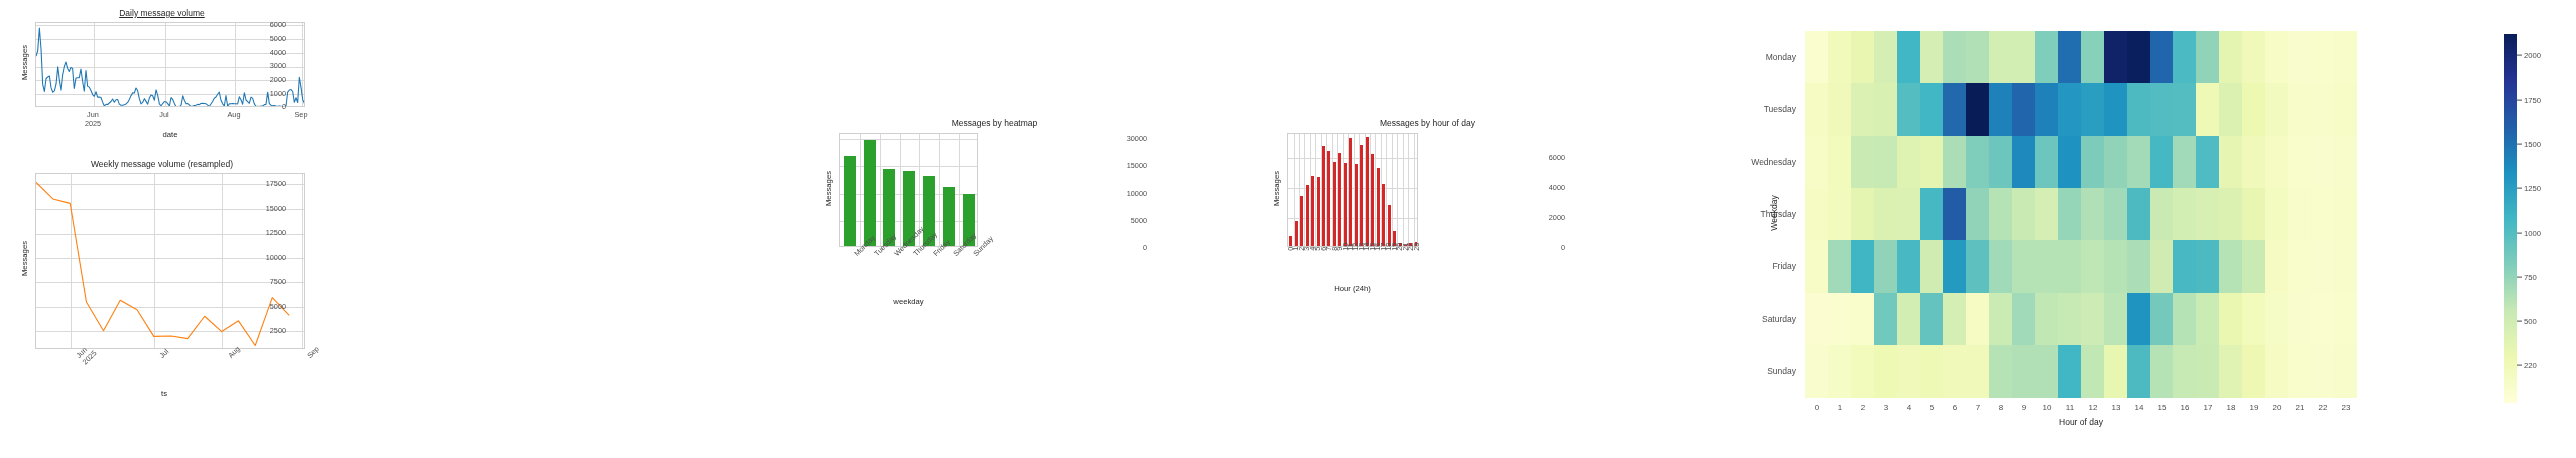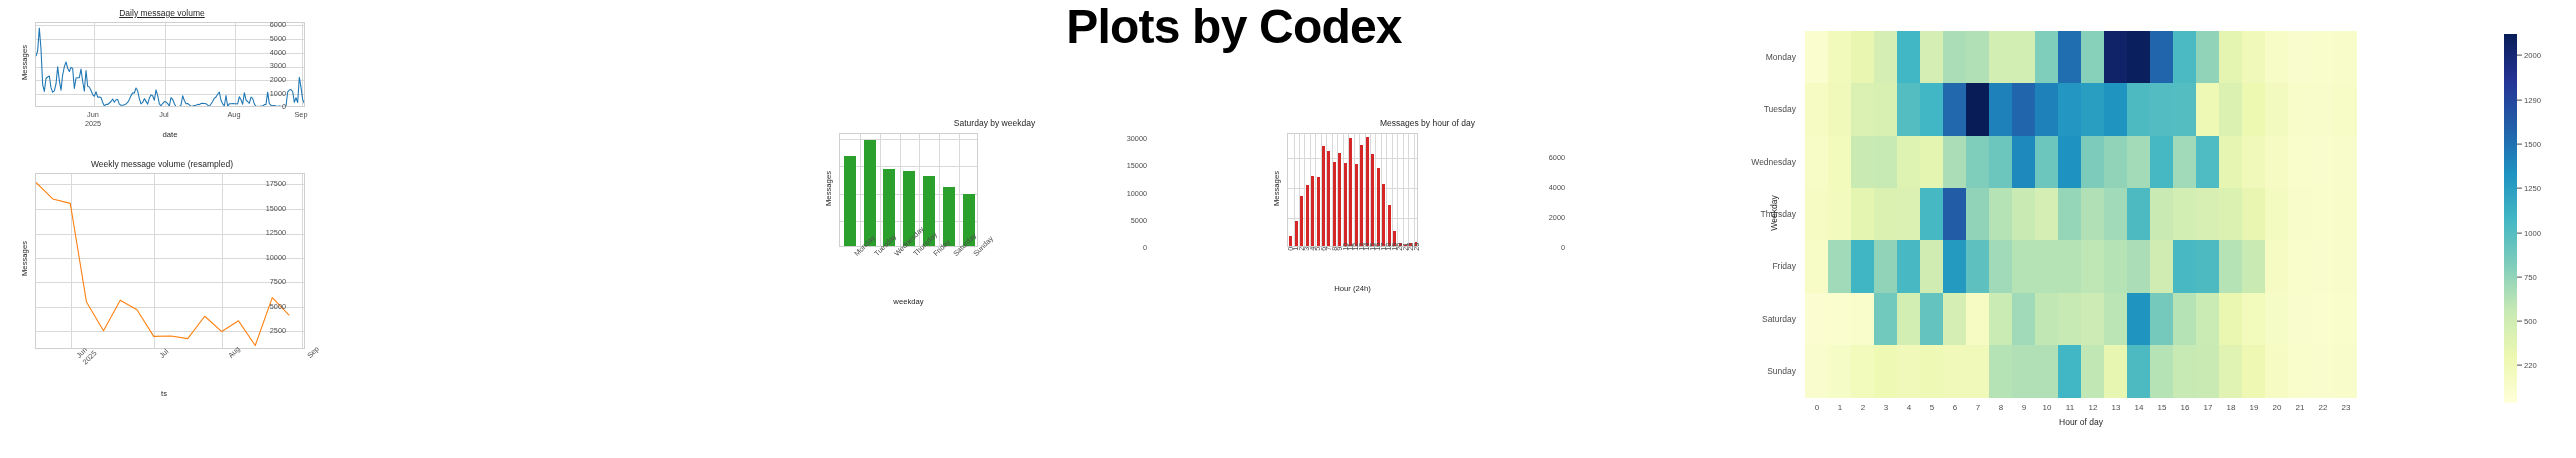--- a/index.html
+++ b/index.html
@@ -113,24 +113,23 @@
       <div class="xtick rot" style="left:226px;top:202px;width:0.8px;">
         <div style="white-space:nowrap;">Aug</div>
       </div>
       <div class="xtick rot" style="left:305px;top:202px;width:0.8px;">
         <div style="white-space:nowrap;">Sep</div>
       </div>
       <div class="axlabel" style="left:29px;top:238px;width:270px;">ts</div>
       <div class="ylabel" style="left:-22.4px;top:103px;width:93px;text-align:center;">Messages</div>
     </div>
 
-  <div id="big-title" style="left:879px;top:-1.5px;width:710px;font-size:48px;line-height:56px;">Plots by Codex</div>
 
   <div class="panel" id="p-weekday" style="left:771px;top:116px;width:447px;height:177px;">
-    <div class="ptitle" id="weekday-title" style="top:2.3px;">Saturday by weekday</div>
+    <div class="ptitle" id="weekday-title" style="top:2.3px;">Messages by heatmap</div>
   <div class="plot" style="left:68px;top:17px;width:139px;height:114px;">
         <div class="gridh" style="top:87px;"></div>
         <div class="gridh" style="top:60px;"></div>
         <div class="gridh" style="top:32px;"></div>
         <div class="gridh" style="top:4.9px;"></div>
         <div class="gridv" style="left:20px;"></div>
         <div class="bar" style="left:3.8px;width:12.3px;height:90px;background:#2ca02c;"></div>
         <div class="gridv" style="left:40px;"></div>
         <div class="bar" style="left:23.6px;width:12.3px;height:106px;background:#2ca02c;"></div>
         <div class="gridv" style="left:60px;"></div>
@@ -480,19 +479,19 @@
       <div class="cbtick" style="left:842px;top:321px;">500</div>
       <div class="cbdash" style="left:835px;top:277px;"></div>
       <div class="cbtick" style="left:842px;top:277px;">750</div>
       <div class="cbdash" style="left:835px;top:233px;"></div>
       <div class="cbtick" style="left:842px;top:233px;">1000</div>
       <div class="cbdash" style="left:835px;top:188px;"></div>
       <div class="cbtick" style="left:842px;top:188px;">1250</div>
       <div class="cbdash" style="left:835px;top:144px;"></div>
       <div class="cbtick" style="left:842px;top:144px;">1500</div>
       <div class="cbdash" style="left:835px;top:100px;"></div>
-      <div class="cbtick" style="left:842px;top:100px;">1290</div>
+      <div class="cbtick" style="left:842px;top:100px;">1750</div>
       <div class="cbdash" style="left:835px;top:55px;"></div>
       <div class="cbtick" style="left:842px;top:55px;">2000</div>
     </div>
 
 </div>
 
 
 </body></html>

